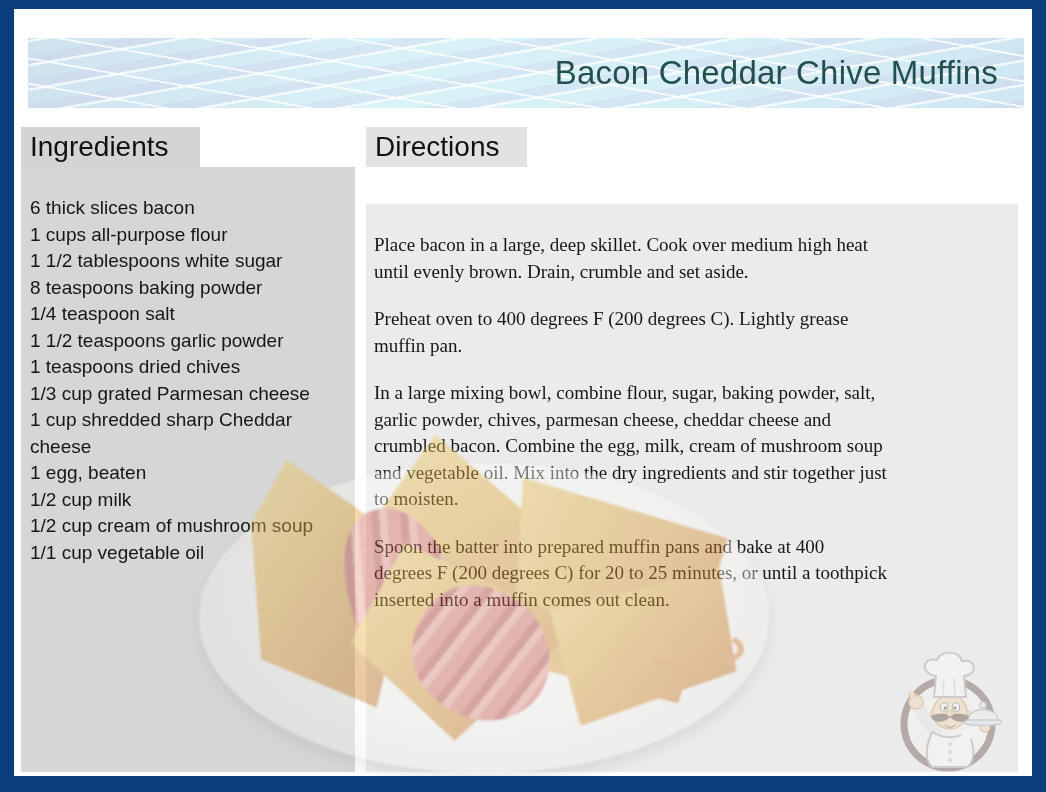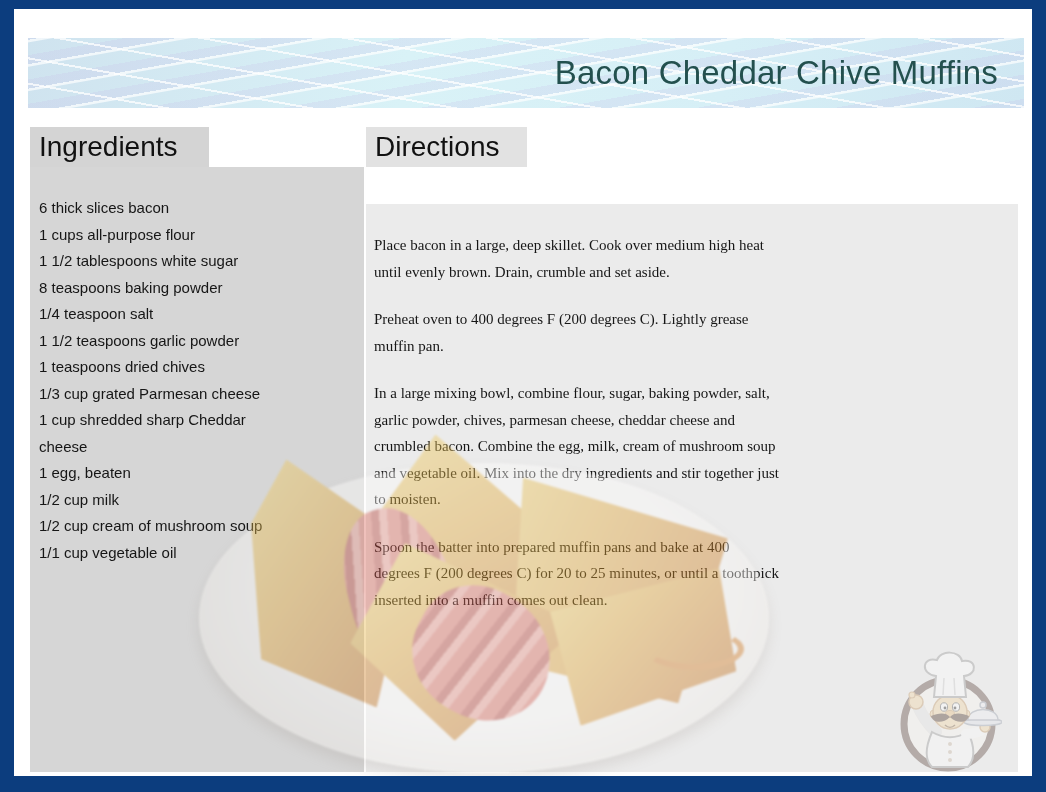--- a/index.html
+++ b/index.html
@@ -45,33 +45,33 @@
     margin: 0 0 0 0;
     height: 668px;
     width: 1018px;
     overflow: hidden;
   }
   .col {
     position: absolute; top: 19px; bottom: 4px;
     display: flex; flex-direction: column;
     z-index: 1;
   }
-  .col-ingredients { left: 16px;  width: 334px; }
+  .col-ingredients { left: 7px;  width: 334px; }
   .col-directions  { left: 352px; width: 652px; gap: 37px; }
   .chip {
     height: 40px; display: flex; align-items: center;
     font-size: 28px; color: var(--heading-text, #111111);
     padding-left: 9px; flex: 0 0 auto;
   }
   .col-ingredients .chip { width: 179px; background: var(--ingredients-chip, #d4d4d4); }
   .col-directions  .chip { width: 161px; background: var(--directions-chip, #e2e2e2); }
   .panel {
     flex: 1 1 auto;
     padding: 28px 10px 27px 9px;
-    font-size: 15px; line-height: 26.5px;
+    font-size: 19px; line-height: 26.5px;
     color: var(--body-text, #161616);
   }
   .col-ingredients .panel { background: var(--ingredients-panel, #d6d6d6); }
   .col-directions  .panel { background: var(--directions-panel, #ebebeb); padding-left: 8px; font-family: Liberation Serif, serif; }
   .ingredient-line { white-space: pre-line; }
   .direction-par { white-space: pre-line; margin-bottom: 21px; }
   
   .food-art {
     position: absolute; inset: 0; z-index: 2;
     opacity: 0.42; filter: blur(1.2px);

